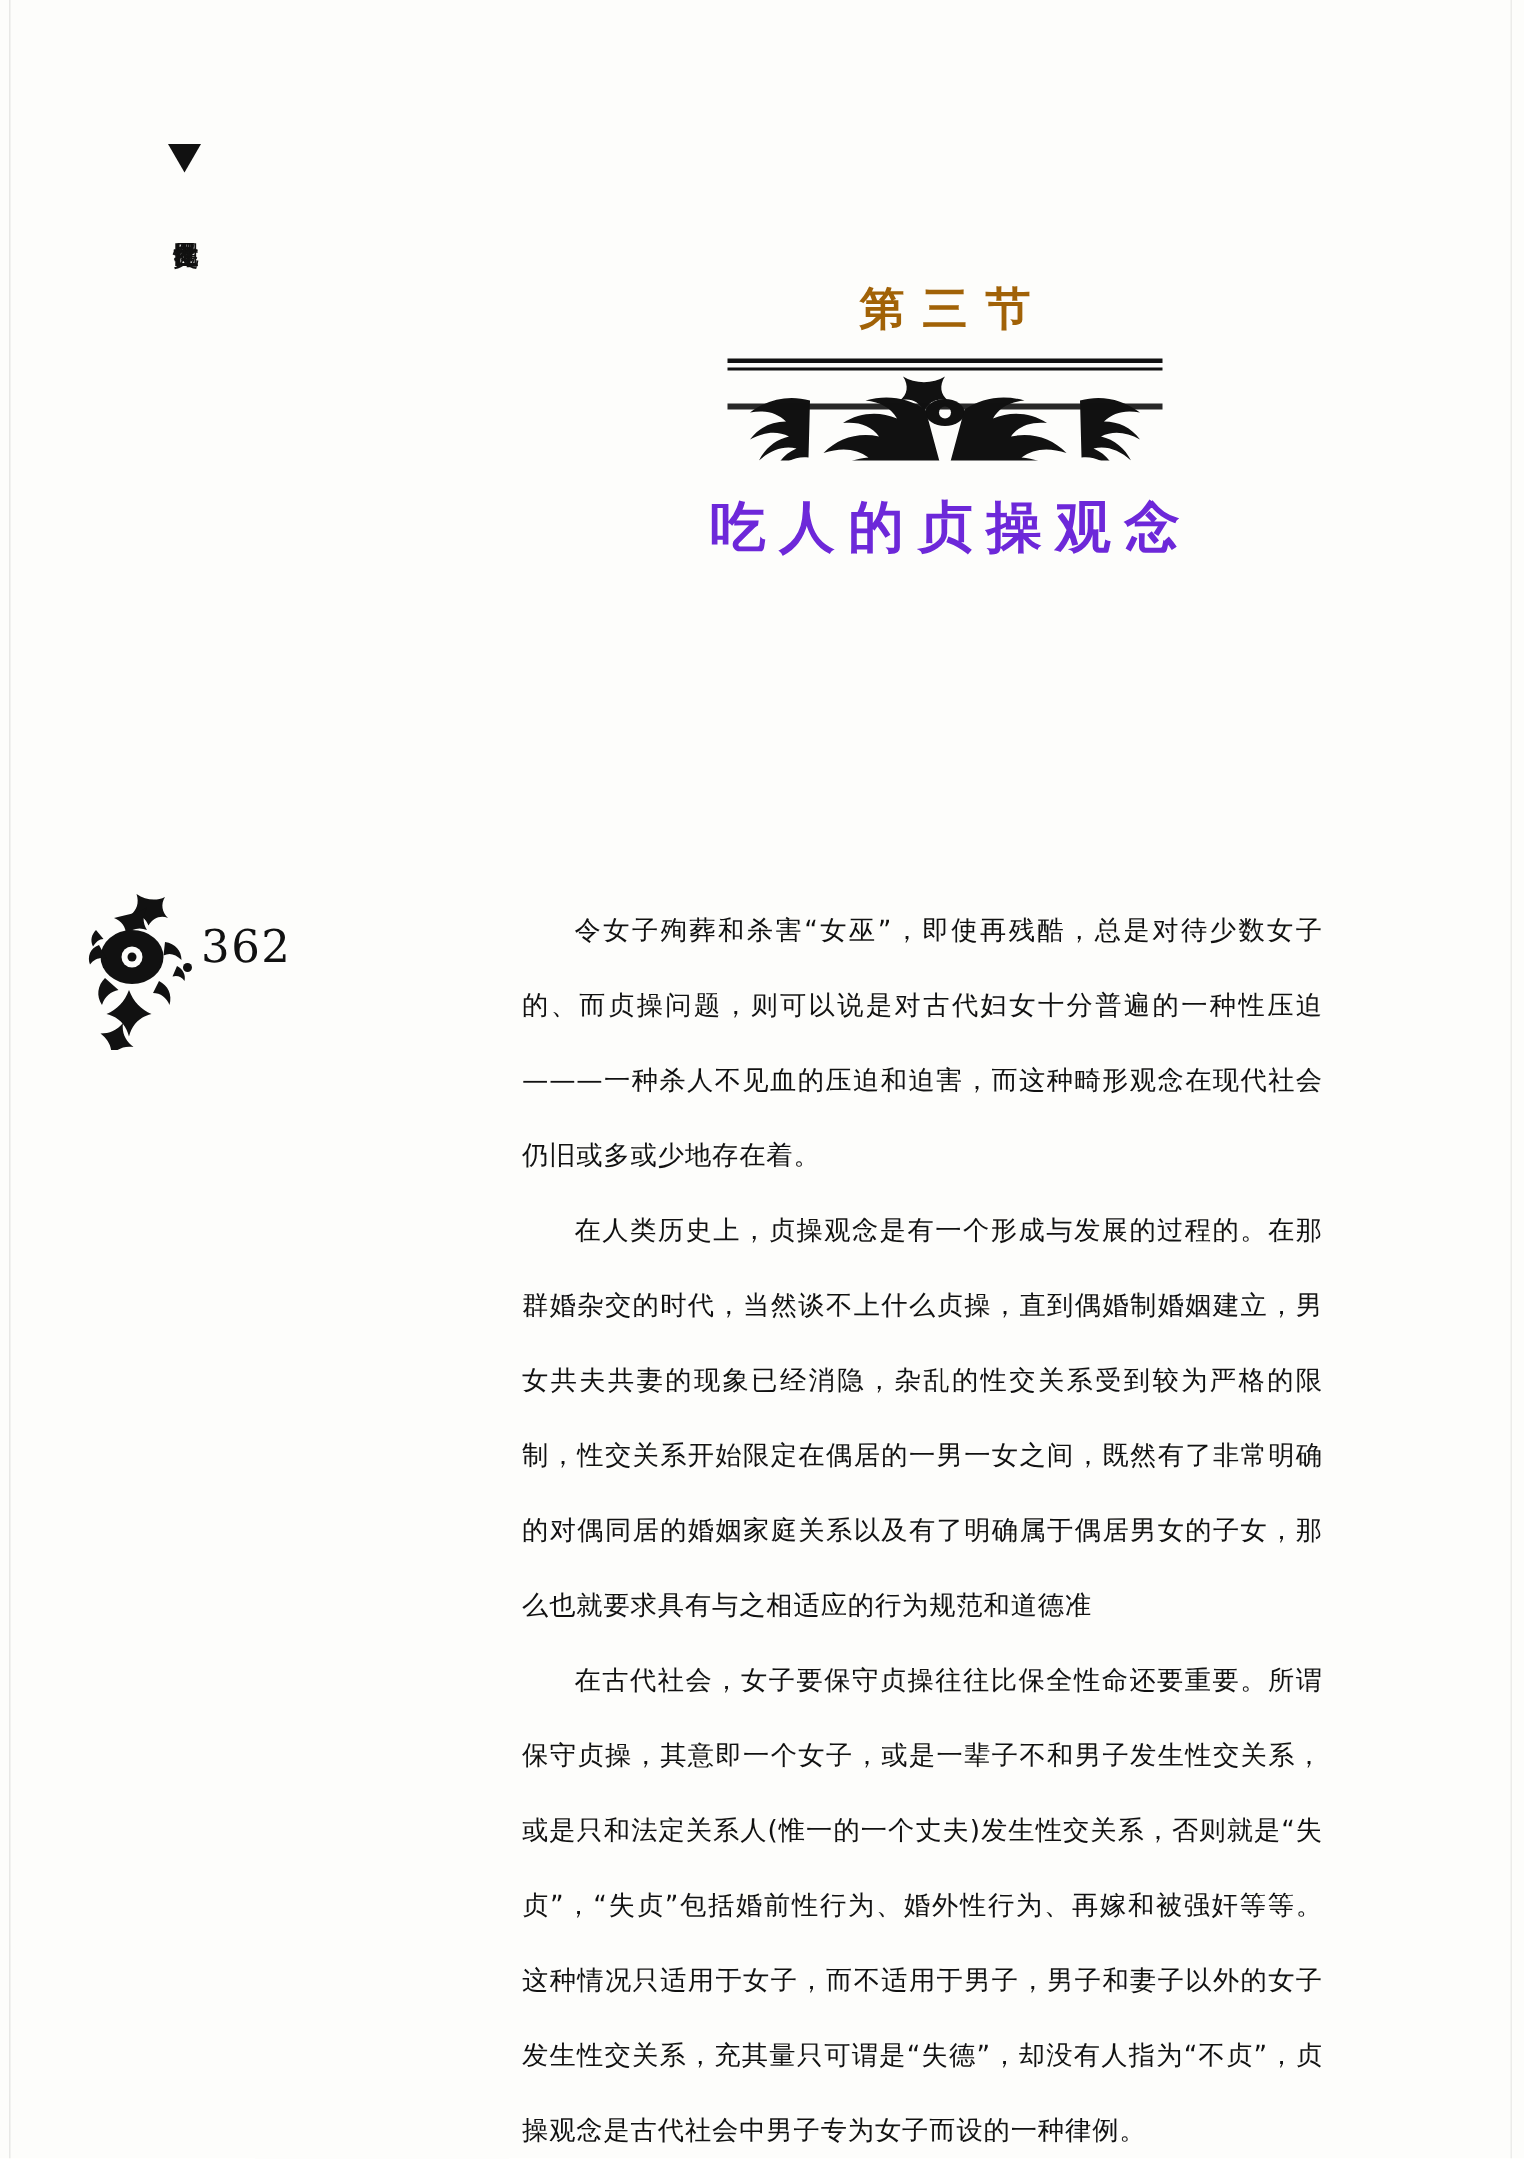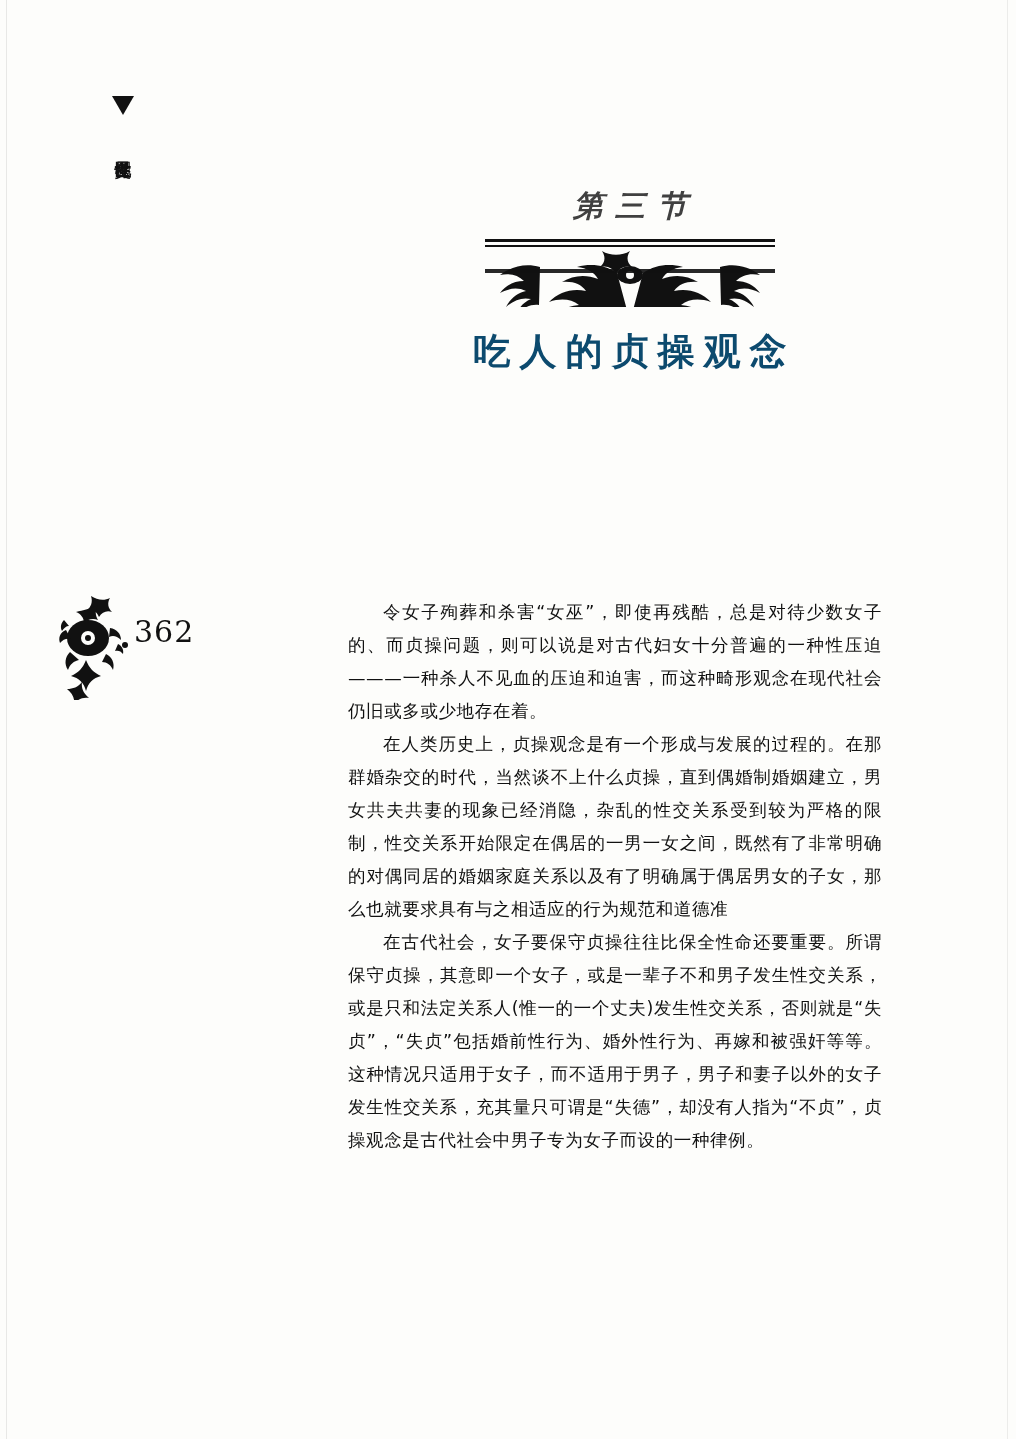--- a/index.html
+++ b/index.html
@@ -101,23 +101,22 @@
     left: 430px;
     top: 186px;
     width: 400px;
     text-align: center;
   }
   .section-label {
     font-family: "DejaVu Serif", serif;
     font-weight: bold;
     font-size: 30px;
     letter-spacing: 12px;
-    color: #404040;
+    color: #a16207;
     margin-left: 12px;
-    font-style: italic;
   }
   .rule-pair {
     margin-top: 12px;
     width: 290px;
     margin-left: auto;
     margin-right: auto;
   }
   .rule-pair .r1 {
     height: 3px;
     background: #111;
@@ -131,36 +130,36 @@
     width: 300px;
     height: 60px;
     margin: 0 auto;
   }
   .chapter-title {
     margin-top: 16px;
     font-family: "DejaVu Serif", serif;
     font-weight: bold;
     font-size: 37px;
     letter-spacing: 9px;
-    color: #0c4a6e;
+    color: #6d28d9;
     margin-left: 9px;
   }
 
   
   .body-col {
     position: absolute;
     left: 348px;
     top: 596px;
     width: 534px;
   }
   .body-col p {
     margin: 0;
     font-family: "DejaVu Sans", sans-serif;
     font-size: 17.5px;
-    line-height: 33px;
+    line-height: 50px;
     color: #111;
     text-align: justify;
     text-justify: inter-character;
     text-indent: 2em;
     letter-spacing: 0.6px;
   }
 </style>
 </head>
 <body>
 

